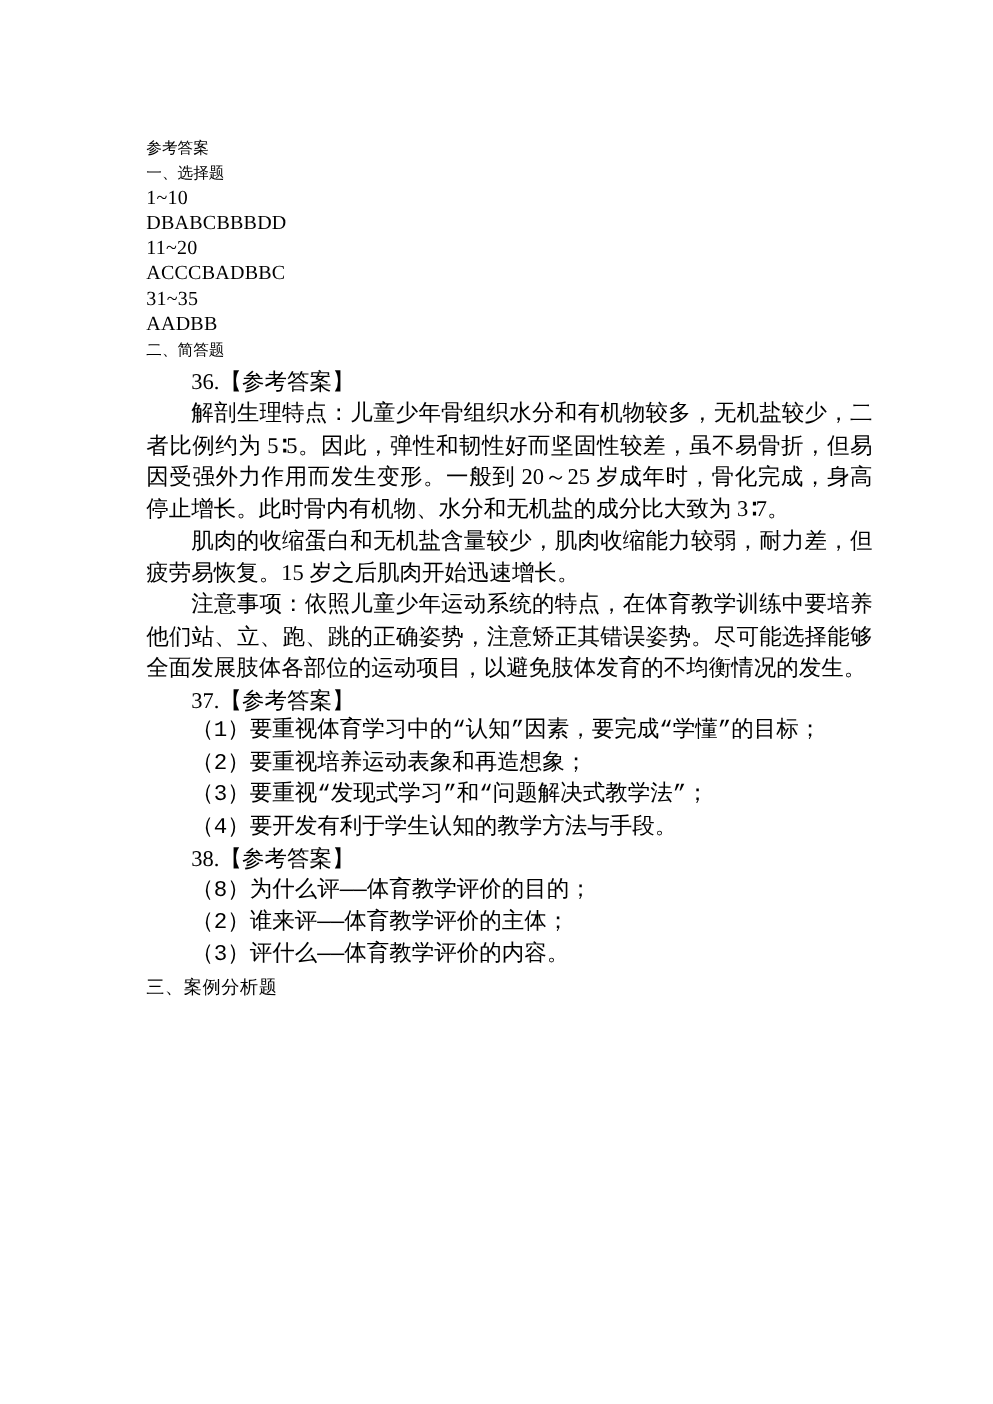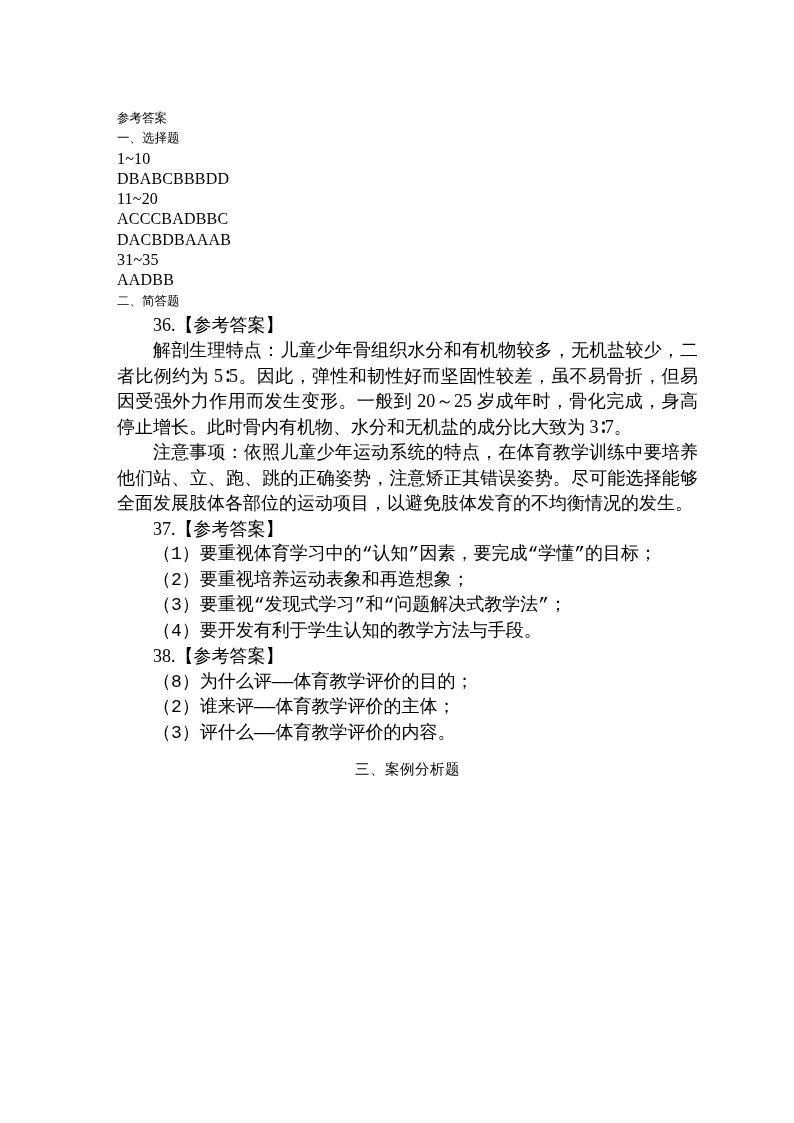--- a/index.html
+++ b/index.html
@@ -56,55 +56,54 @@
   .section-body p.hang {
     text-indent: 2em;
   }
   .section-body p.sub {
     text-indent: 2em;
     font-family: Liberation Mono, monospace;
   }
 
   
   .bottom-heading {
-    margin-top: 12px;
+    margin-top: 2px;
     font-family: "DejaVu Sans", sans-serif;
     font-size: 14.5px;
     line-height: 22px;
     letter-spacing: 0.5px;
-    text-align: center;
   }
 </style>
 </head>
 <body>
 
 <div class="page">
 
   <div class="answer-key">
     <div class="line ak-cn">参考答案</div>
     <div class="line ak-cn">一、选择题</div>
 
     <div class="line ak-latin">1~10</div>
     <div class="line ak-latin">DBABCBBBDD</div>
 
     <div class="line ak-latin">11~20</div>
     <div class="line ak-latin">ACCCBADBBC</div>
 
-    <div class="line ak-latin">DACBDBAAAB</div>
 
     <div class="line ak-latin">31~35</div>
     <div class="line ak-latin">AADBB</div>
 
     <div class="line ak-cn">二、简答题</div>
   </div>
 
   <div class="section-body">
 
     <p class="hang">36.【参考答案】</p>
     <p>解剖生理特点：儿童少年骨组织水分和有机物较多，无机盐较少，二者比例约为 5∶5。因此，弹性和韧性好而坚固性较差，虽不易骨折，但易因受强外力作用而发生变形。一般到 20～25 岁成年时，骨化完成，身高停止增长。此时骨内有机物、水分和无机盐的成分比大致为 3∶7。</p>
+    <p>肌肉的收缩蛋白和无机盐含量较少，肌肉收缩能力较弱，耐力差，但疲劳易恢复。15 岁之后肌肉开始迅速增长。</p>
     <p>注意事项：依照儿童少年运动系统的特点，在体育教学训练中要培养他们站、立、跑、跳的正确姿势，注意矫正其错误姿势。尽可能选择能够全面发展肢体各部位的运动项目，以避免肢体发育的不均衡情况的发生。</p>
 
     <p class="hang">37.【参考答案】</p>
     <p class="sub">（1）要重视体育学习中的“认知”因素，要完成“学懂”的目标；</p>
     <p class="sub">（2）要重视培养运动表象和再造想象；</p>
     <p class="sub">（3）要重视“发现式学习”和“问题解决式教学法”；</p>
     <p class="sub">（4）要开发有利于学生认知的教学方法与手段。</p>
 
     <p class="hang">38.【参考答案】</p>
     <p class="sub">（8）为什么评——体育教学评价的目的；</p>

